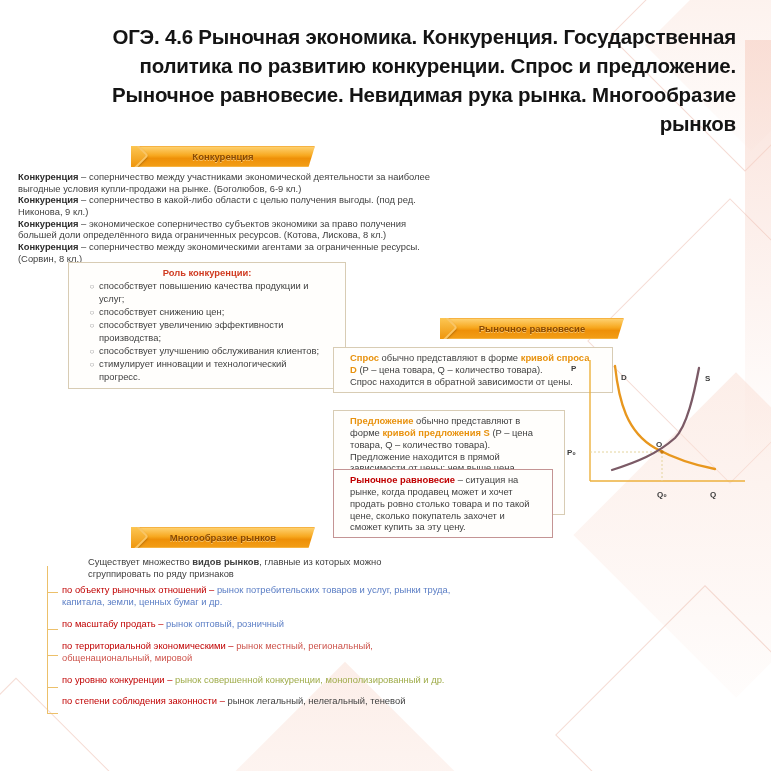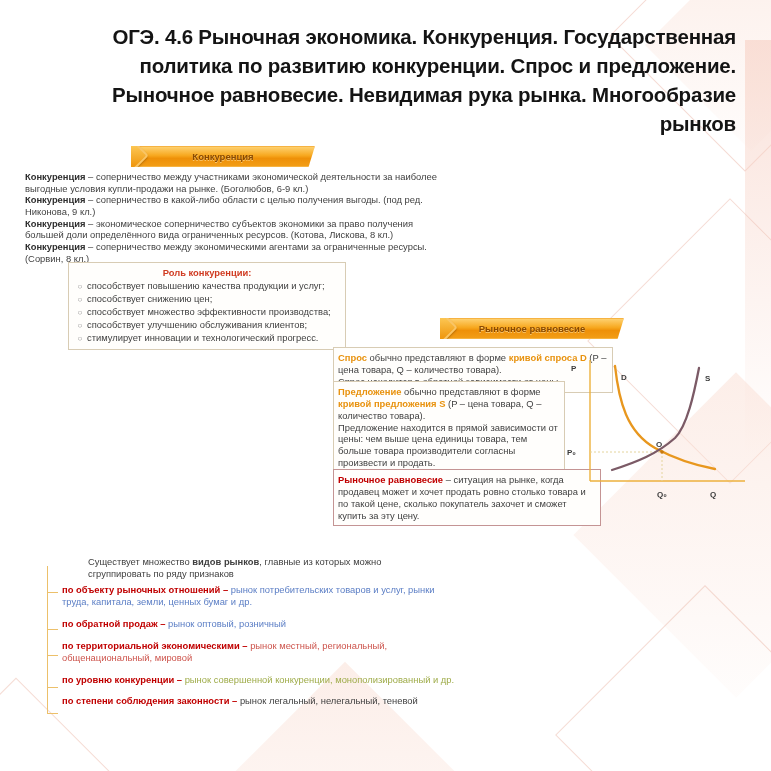--- a/index.html
+++ b/index.html
@@ -28,38 +28,38 @@
     clip-path:polygon(0 0,100% 0,96.5% 100%,0 100%);
     font-size:9.5px;font-weight:bold;color:#8a4a00;text-shadow:0 1px 0 rgba(255,230,170,.6);
   }
   .banner .diamond{
     position:absolute;left:-11px;top:-3.5px;width:19px;height:19px;transform:rotate(45deg);
     background:linear-gradient(135deg,#fdc957 10%,#f09a12 85%);
     border:2px solid #f9c566;border-radius:3px;box-shadow:1px 1px 2px rgba(90,50,0,.35);
   }
 
   
-  .defs{position:absolute;left:25px;top:171px;width:428px;font-size:9.4px;line-height:1.24;}
+  .defs{position:absolute;left:18px;top:171px;width:428px;font-size:9.4px;line-height:1.24;}
   .defs b{color:#2e2e2e;}
   .box{
     position:absolute;background:#fffefc;border:1px solid #d8ccb4;
-    padding:4px 4px;font-size:9.4px;line-height:1.26;box-sizing:border-box;
+    padding:4px 16px;font-size:9.4px;line-height:1.26;box-sizing:border-box;
   }
   .box.red-border{border-color:#c49494;}
   .role-head{display:block;text-align:center;font-weight:bold;color:#d03b21;margin-bottom:1px;}
   .role-item{display:flex;line-height:1.38;}
   .role-item .bul{width:14px;flex:0 0 14px;text-align:center;color:#8a8a8a;font-size:8px;padding-top:1px;}
   .kw-o{color:#e8920e;font-weight:bold;}
   .kw-r{color:#c00000;font-weight:bold;}
 
   
   .mk-intro{position:absolute;left:88px;top:556px;width:330px;font-size:9.4px;line-height:1.3;}
   .mk-list{position:absolute;left:62px;top:584px;width:398px;font-size:9.4px;line-height:1.3;}
   .mk-item{margin-bottom:9.5px;}
-  .mk-item .lbl{color:#c00000;font-weight:bold;}
+  .mk-item .lbl{color:#c00000;font-weight:normal;}
   .c-blue{color:#5b7ec5;}
   .c-rose{color:#cd544c;}
   .c-green{color:#9fac4a;}
   .c-dark{color:#3f3f3f;}
   .tree-v{position:absolute;left:47px;top:566px;width:1px;height:147px;background:#ecc06a;}
   .tree-t{position:absolute;left:47px;width:11px;height:1px;background:#ecc06a;}
 
   
   .chart{position:absolute;left:565px;top:350px;width:190px;height:158px;}
   .chart text{font-family:"Liberation Sans","DejaVu Sans",sans-serif;font-size:8px;font-weight:bold;fill:#3a3a3a;}
@@ -97,21 +97,21 @@
     <div class="role-item">
         <span class="bul">○</span>
         <span>способствует повышению качества продукции и услуг;</span>
       </div>
     <div class="role-item">
         <span class="bul">○</span>
         <span>способствует снижению цен;</span>
       </div>
     <div class="role-item">
         <span class="bul">○</span>
-        <span>способствует множество эффективности производства;</span>
+        <span>способствует увеличению эффективности производства;</span>
       </div>
     <div class="role-item">
         <span class="bul">○</span>
         <span>способствует улучшению обслуживания клиентов;</span>
       </div>
     <div class="role-item">
         <span class="bul">○</span>
         <span>стимулирует инновации и технологический прогресс.</span>
       </div>
   </div>
@@ -119,59 +119,63 @@
   <div class="banner" style="left:440px;top:318px;width:182px;">
     <span class="diamond"></span>
     <span>Рыночное равновесие</span>
   </div>
 
   <div class="box" style="left:333px;top:347px;width:280px;">
     <span class="kw-o">Спрос</span><span> обычно представляют в форме </span><span class="kw-o">кривой спроса  D</span><span> (P – цена товара, Q – количество товара).</span>
     <div>Спрос находится в обратной зависимости от цены.</div>
   </div>
 
-  <div class="box" style="left:333px;top:381px;width:232px;">
+  <div class="box" style="left:333px;top:410px;width:232px;">
     <span class="kw-o">Предложение</span><span> обычно представляют в форме </span><span class="kw-o">кривой предложения S</span><span> (P – цена товара, Q – количество товара).</span>
     <div>Предложение находится в прямой зависимости от цены: чем выше цена единицы товара, тем больше товара производители согласны произвести и продать.</div>
   </div>
 
-  <div class="box red-border" style="left:333px;top:469px;width:268px;">
+  <div class="box red-border" style="left:333px;top:469px;width:220px;">
     <span class="kw-r">Рыночное равновесие</span><span> – ситуация на рынке, когда продавец может и хочет продать ровно столько товара и по такой цене, сколько покупатель захочет и сможет купить за эту цену.</span>
   </div>
 
   <svg class="chart" viewBox="0 0 190 158">
     <line x1="25" y1="10" x2="25" y2="131" stroke="#EDB13C" stroke-width="1.4"></line>
     <line x1="25" y1="131" x2="180" y2="131" stroke="#EDB13C" stroke-width="1.4"></line>
     <line x1="25" y1="102" x2="97" y2="102" stroke="#E4D49C" stroke-width="1" stroke-dasharray="2,2"></line>
     <line x1="97" y1="102" x2="97" y2="131" stroke="#E4D49C" stroke-width="1" stroke-dasharray="2,2"></line>
     <path d="M50,16 C54,52 62,82 90,98 C112,110 134,116 150,119" fill="none" stroke="#E8971E" stroke-width="2.3" stroke-linecap="round"></path>
     <path d="M47,120 C72,112 92,104 110,88 C122,76 129,44 134,18" fill="none" stroke="#7B5A66" stroke-width="2.3" stroke-linecap="round"></path>
     <circle cx="97" cy="102" r="1.8" fill="#C87A10"></circle>
     <text x="6" y="21">P</text>
     <text x="2" y="105">P₀</text>
     <text x="56" y="30">D</text>
     <text x="140" y="31">S</text>
     <text x="91" y="97">O</text>
     <text x="92" y="147">Q₀</text>
     <text x="145" y="147">Q</text>
   </svg>
 
+  <div class="banner" style="left:131px;top:527px;width:182px;">
+    <span class="diamond"></span>
+    <span>Многообразие рынков</span>
+  </div>
 
   <div class="mk-intro">
     <span>Существует множество </span><b>видов рынков</b><span>, главные из которых можно сгруппировать по ряду признаков</span>
   </div>
 
   <div class="tree-v"></div>
   <div class="tree-t" style="top:592px;"></div>
   <div class="tree-t" style="top:629px;"></div>
   <div class="tree-t" style="top:655px;"></div>
   <div class="tree-t" style="top:687px;"></div>
   <div class="tree-t" style="top:713px;"></div>
 
   <div class="mk-list">
     <div class="mk-item"><span class="lbl">по объекту рыночных отношений – </span><span class="c-blue">рынок потребительских товаров и услуг, рынки труда, капитала, земли, ценных бумаг и др.</span></div>
-    <div class="mk-item"><span class="lbl">по обратной продаж – </span><span class="c-blue">рынок оптовый, розничный</span></div>
+    <div class="mk-item"><span class="lbl">по масштабу продать – </span><span class="c-blue">рынок оптовый, розничный</span></div>
     <div class="mk-item"><span class="lbl">по территориальной экономическими – </span><span class="c-rose">рынок местный, региональный, общенациональный, мировой</span></div>
     <div class="mk-item"><span class="lbl">по уровню конкуренции – </span><span class="c-green">рынок совершенной конкуренции, монополизированный и др.</span></div>
     <div class="mk-item"><span class="lbl">по степени соблюдения законности – </span><span class="c-dark">рынок легальный, нелегальный, теневой</span></div>
   </div>
 
 </div>
 
 </body></html>

